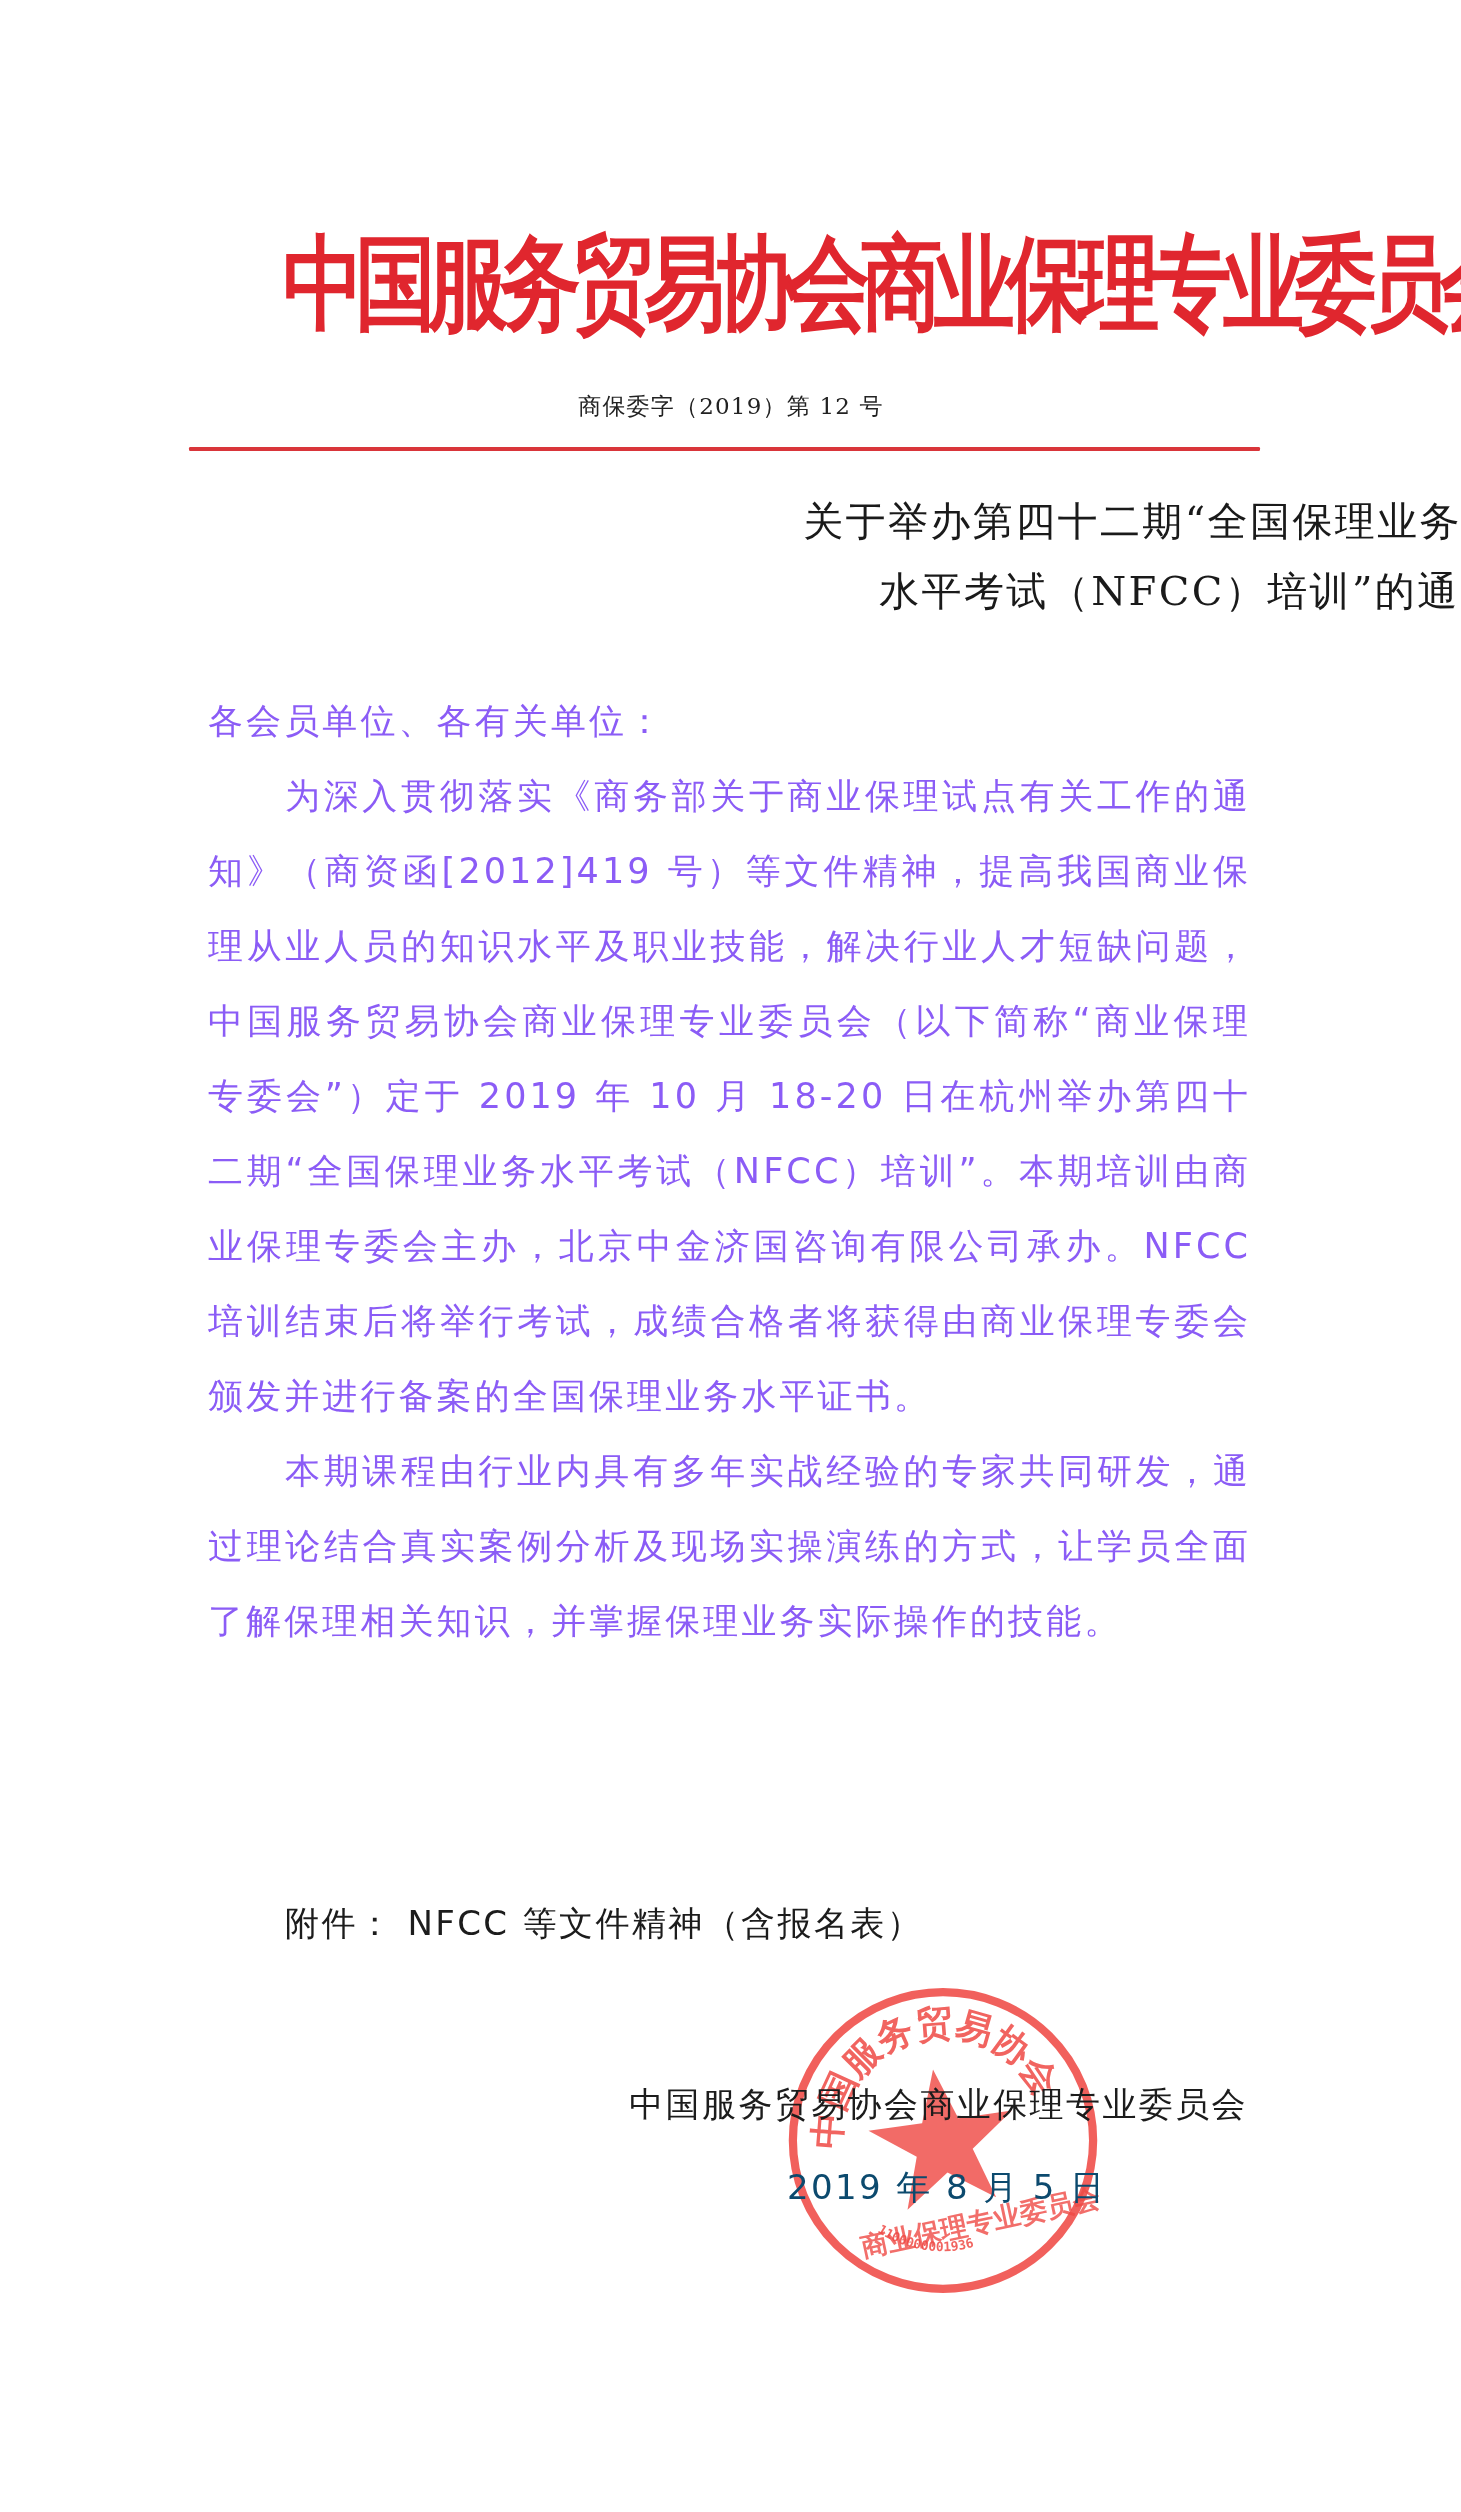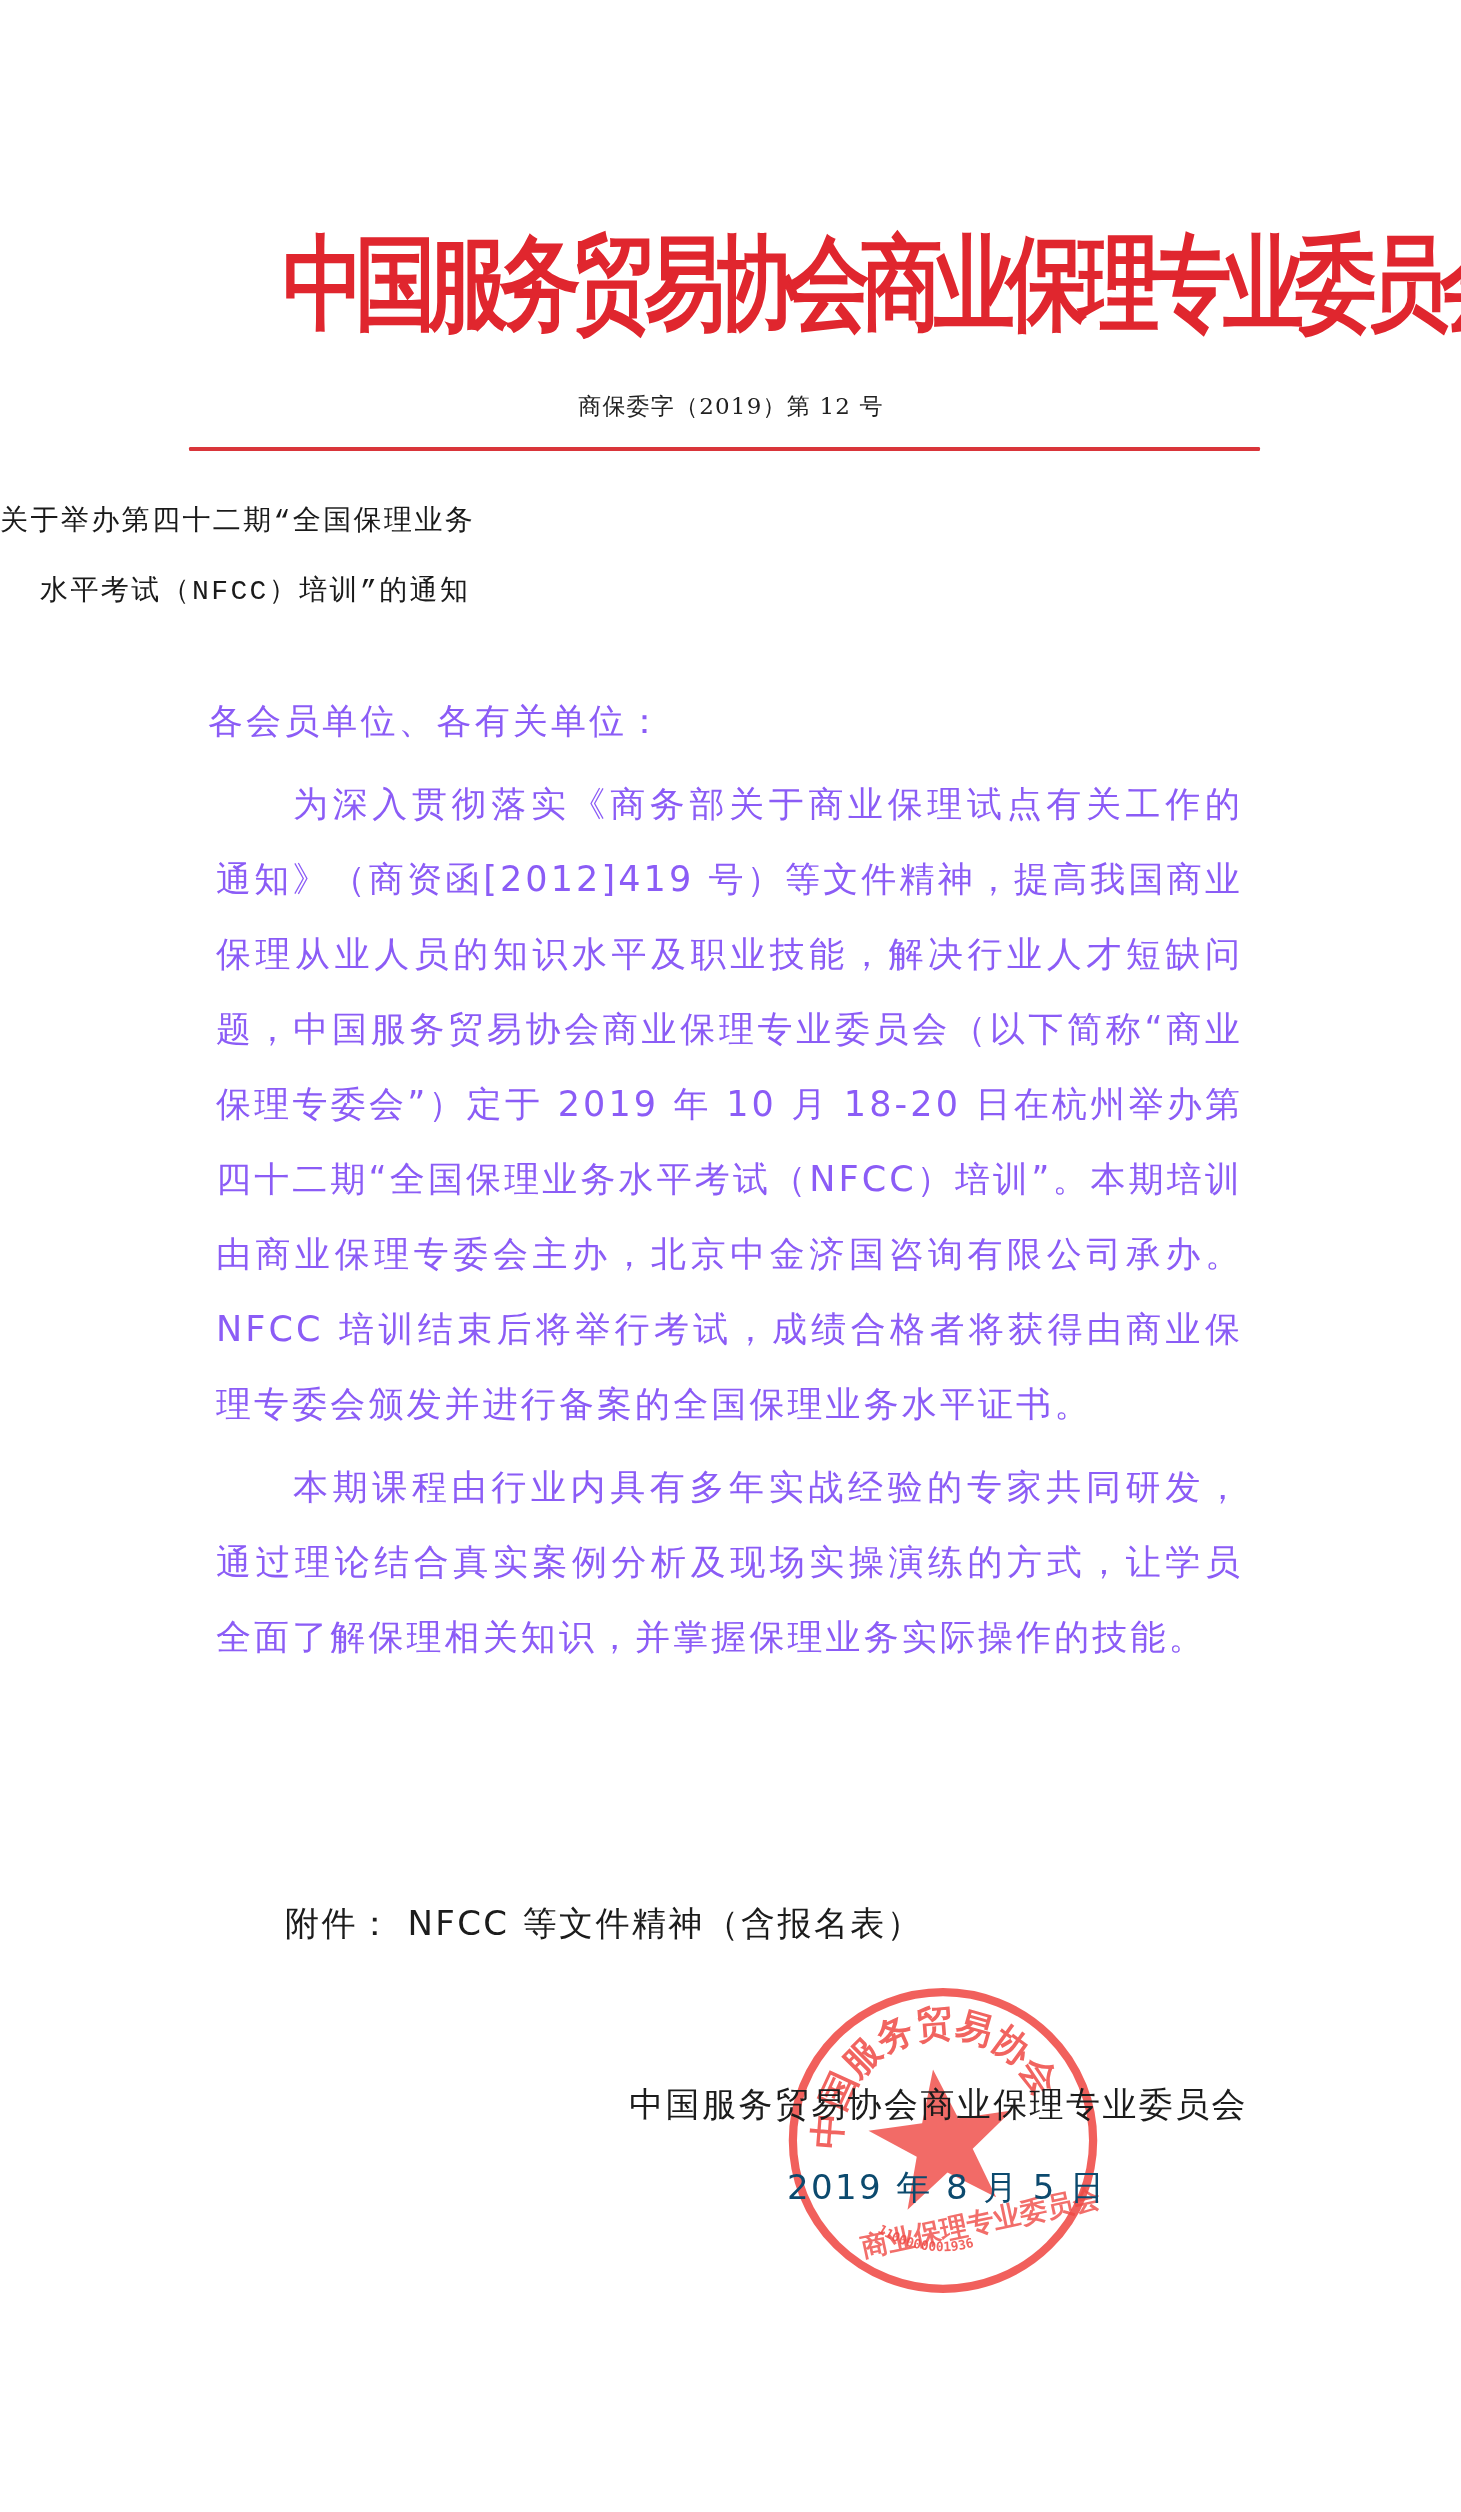--- a/index.html
+++ b/index.html
@@ -11,31 +11,31 @@
     font-family: "DejaVu Sans", "Liberation Sans", sans-serif; font-weight: bold;
     font-size: 101px; line-height: 118px; color: #e0262e; letter-spacing: -10.6px;
     transform: scaleX(0.80) scaleY(1.02); transform-origin: center top; white-space: nowrap; }
 
   .doc-number { position: absolute; left: 0; width: 1462px; top: 389px; text-align: center;
     font-size: 23px; line-height: 35px; color: #222; letter-spacing: 1.2px; }
 
   .divider { position: absolute; left: 189px; top: 447px; width: 1071px; height: 3.5px;
     background: #d9353a; border-radius: 1.2px; }
 
-  .title { position: absolute; left: 0; width: 1462px; text-align: left;
-    font-size: 28px; line-height: 47px; color: #1a1a1a; letter-spacing: 2.4px; white-space: nowrap; font-family: Liberation Mono, monospace; }
+  .title { position: absolute; left: 0; width: 1462px; text-align: right;
+    font-size: 40px; line-height: 47px; color: #1a1a1a; letter-spacing: 2.4px; white-space: nowrap; }
   .title.l1 { top: 498px; }
   .title.l2 { top: 568px; padding-left: 40px; }
 
   .body-text { position: absolute; left: 208px; width: 1043px;
     font-family: "DejaVu Sans", "Liberation Sans", sans-serif;
     font-size: 35px; line-height: 75px; color: #8b5cf6; letter-spacing: 3.1px;
     text-align: justify; }
   .salutation { top: 684px; }
-  .para { text-indent: 77px; margin: 8px; }
+  .para { text-indent: 77px; margin: 0; }
   .paras { top: 759px; }
 
   .attachment { position: absolute; left: 285px; top: 1900px;
     font-family: "DejaVu Sans", "Liberation Sans", sans-serif;
     font-size: 34px; line-height: 47px; color: #1c1c1c; letter-spacing: 2.4px; }
 
   .seal { position: absolute; left: 787px; top: 1986px; width: 312px; height: 309px; }
 
   .signature { position: absolute; right: 214px; top: 2081px;
     font-family: "DejaVu Sans", "Liberation Sans", sans-serif;

